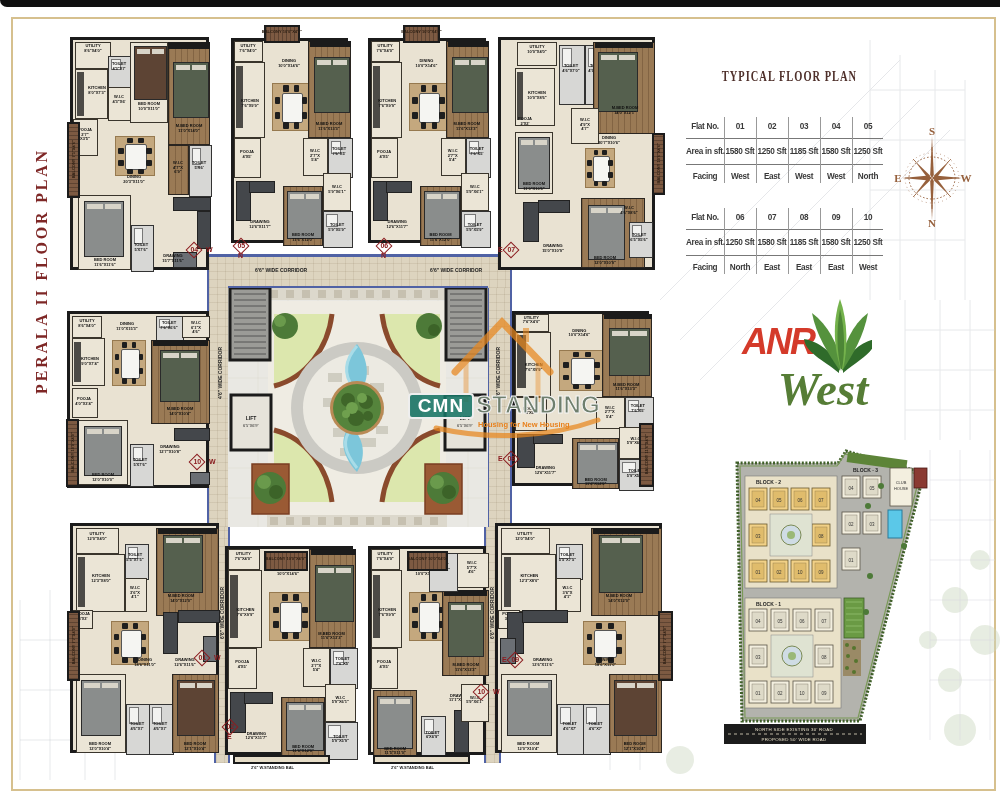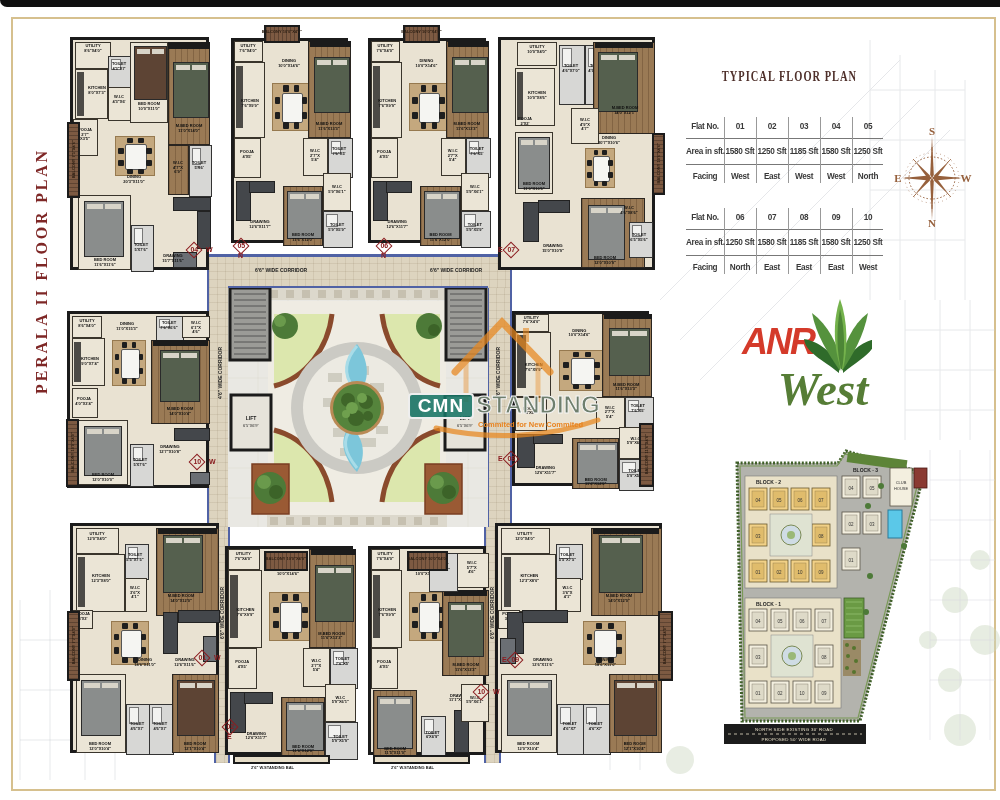--- a/index.html
+++ b/index.html
@@ -952,21 +952,21 @@
 </svg>
 
 <svg class="abs" style="left:428px;top:302px;" width="180" height="140" viewBox="0 0 180 140" opacity="0.72">
 <path d="M27 70 L74 20 L122 70" fill="none" stroke="#e8871e" stroke-width="7" stroke-linecap="round"></path>
 <path d="M38 60 L38 100 M110 60 L110 100" stroke="#e8871e" stroke-width="5" opacity="0.55"></path>
 <path d="M98 26 L98 40" stroke="#e8871e" stroke-width="6" opacity="0.8"></path>
 <path d="M8 126 C60 138 120 136 170 118" fill="none" stroke="#e8871e" stroke-width="5" stroke-linecap="round"></path>
 </svg>
 <div class="abs" style="left:408px;top:393px;width:66px;height:26px;background:rgba(23,116,101,0.88);border-radius:4px;border:2px solid #eee;box-sizing:border-box;color:#fff;font-weight:bold;font-size:19px;text-align:center;line-height:22px;letter-spacing:1px;">CMN</div>
 <div class="abs" style="left:476px;top:391px;width:120px;height:28px;color:#6f7f6e;font-weight:bold;font-size:24px;letter-spacing:0px;-webkit-text-stroke:1px #f5f5f5;">STANDING</div>
-<div class="abs" style="left:478px;top:420px;width:120px;color:#e8821e;font-size:7.5px;font-weight:bold;">Commited for New Commited</div>
+<div class="abs" style="left:478px;top:420px;width:120px;color:#e8821e;font-size:7.5px;font-weight:bold;">Housing for New Housing</div>
 <div class="badge" style="left: 188px; top: 244px;"><span class="bdia"><i>04</i></span> W</div>
 <div class="badge" style="left: 235px; top: 240px;"><span class="bdia"><i>05</i></span><br><span style="margin-left:3px;">N</span></div>
 <div class="badge" style="left: 378px; top: 240px;"><span class="bdia"><i>06</i></span><br><span style="margin-left:3px;">N</span></div>
 <div class="badge" style="left: 498px; top: 244px;">E <span class="bdia"><i>07</i></span></div>
 <div class="badge" style="left: 191px; top: 456px;"><span class="bdia"><i>10</i></span> W</div>
 <div class="badge" style="left: 498px; top: 453px;">E <span class="bdia"><i>08</i></span></div>
 <div class="badge" style="left: 196px; top: 652px;"><span class="bdia"><i>01</i></span> W</div>
 <div class="badge" style="left: 224px; top: 721px;"><span class="bdia"><i>02</i></span><br><span style="margin-left:3px;">E</span></div>
 <div class="badge" style="left: 475px; top: 686px;"><span class="bdia"><i>10</i></span> W</div>
 <div class="badge" style="left: 502px; top: 654px;">E <span class="bdia"><i>09</i></span></div>

